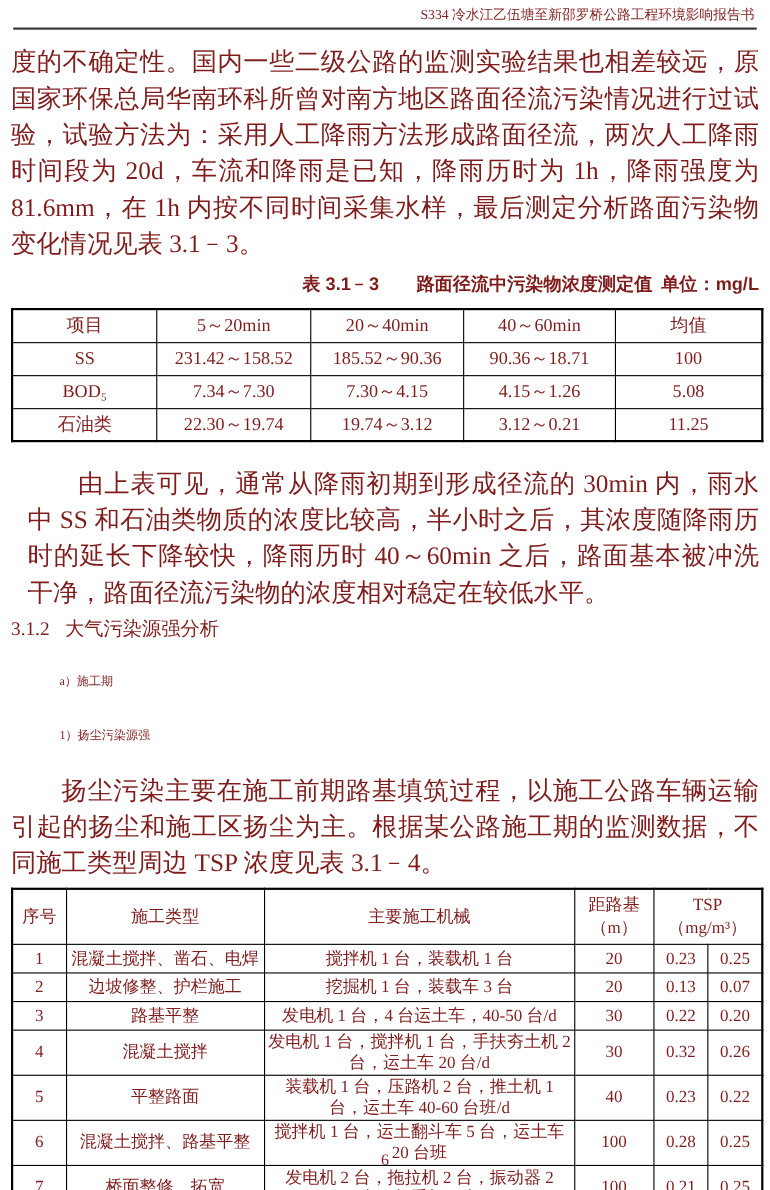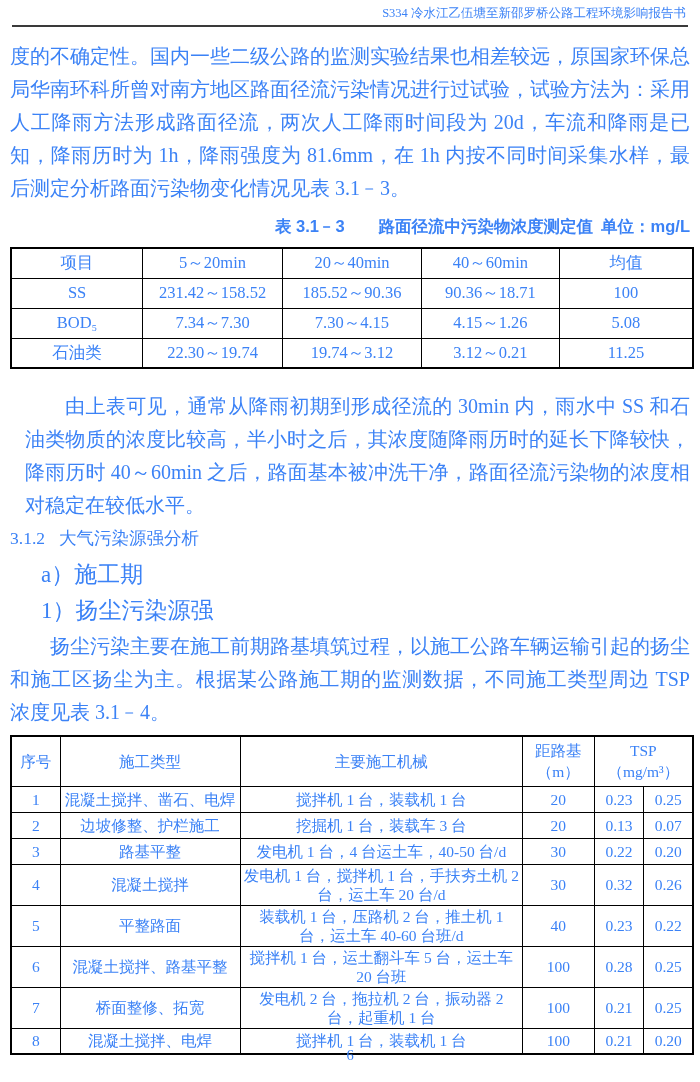--- a/index.html
+++ b/index.html
@@ -2,56 +2,56 @@
 <html><head>
 <meta charset="utf-8">
 <style>
   html,body{margin:0;padding:0;background:#888;}
   .page{
     position:relative;
     width:700px;height:1082px;
     background:#ffffff;
     margin:0 auto;
     font-family:"Liberation Serif","DejaVu Serif",serif;
-    color:#3b82f6;
+    color:#7f1d1d;
     box-sizing:border-box;
     padding:5px 10px 0 10px;
     overflow:hidden;
   }
   
   .hdr{
     text-align:right;
     font-size:12.5px;
     line-height:16px;
     padding:0 2px 4px 2px;
     border-bottom:2px solid #3a3a3a;
     margin:0 2px;
   }
   
   .para{
-    font-size:20px;
+    font-size:23px;
     line-height:33px;
     text-align:justify;
     margin:0;
   }
   .para.indent{text-indent:2em;}
   .p1{margin-top:13px;}
   .p2{margin-top:21px;margin-left:15px;}
   .p3{margin-top:0;}
   .sect{
     font-size:17.5px;
     line-height:33px;
     margin:0;
     font-weight:normal;
   }
   .sect .gap{margin-left:14px;}
   .subhead{
-    font-size:23px;
-    line-height:33px;
-    margin:3px;
+    font-size:11px;
+    line-height:33px;
+    margin:16px;
     padding-left:28px;
   }
   
   .tcap{
     text-align:right;
     font-family:"Liberation Sans","DejaVu Sans",sans-serif;
     font-weight:bold;
     font-size:16.5px;
     line-height:33px;
     margin-top:5px;

